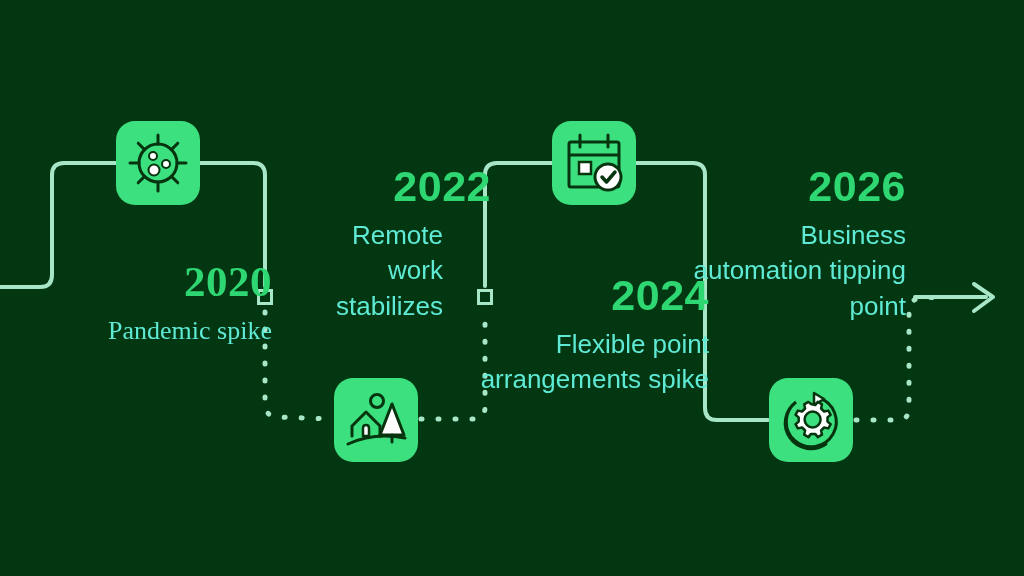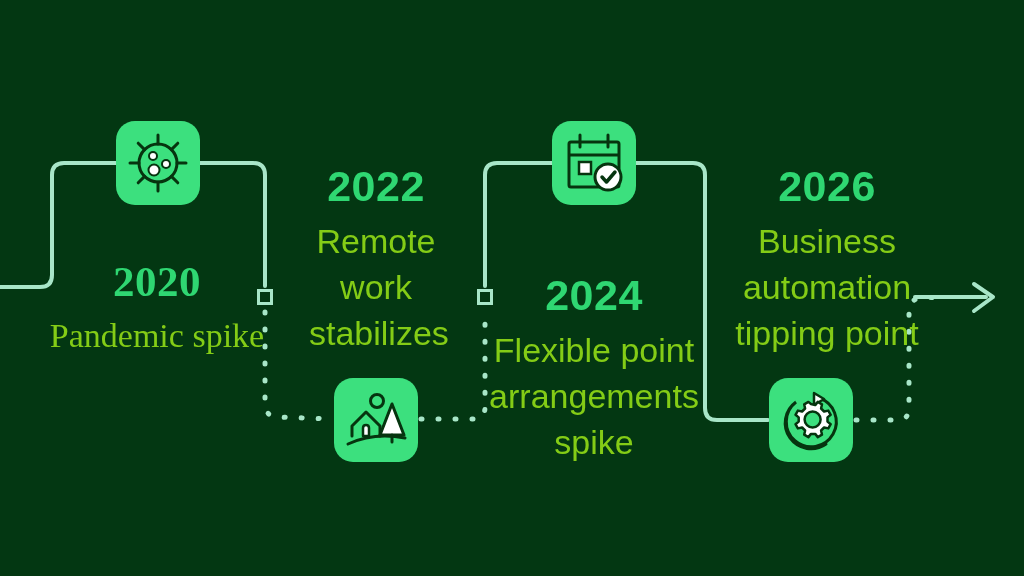--- a/index.html
+++ b/index.html
@@ -30,34 +30,34 @@
     height: 84px;
     border-radius: 19px;
     background: #3CE07E;
     display: flex;
     align-items: center;
     justify-content: center;
   }
   .tile svg { display: block; }
   .milestone {
     position: absolute;
-    text-align: center;
+    text-align: right;
     width: 230px;
   }
   .year {
     color: #2FD772;
     font-size: 43px;
     font-weight: bold;
     letter-spacing: 0.5px;
     line-height: 1.0;
     margin-bottom: 10px;
   }
   .desc {
-    color: #84cc16;
-    font-size: 34px;
+    color: #5eead4;
+    font-size: 26px;
     font-weight: 300;
     line-height: 1.36;
   }
   .node {
     position: absolute;
     width: 10px;
     height: 10px;
     border: 3px solid #A8E6C8;
     background: transparent;
   }
@@ -155,18 +155,18 @@
   <div class="milestone" style="left:261px; top:165px;">
     <div class="year">2022</div>
     <div class="desc" style="padding:0 48px;">Remote work stabilizes</div>
   </div>
 
   <div class="milestone" style="left:479px; top:274px; width:230px;">
     <div class="year">2024</div>
     <div class="desc">Flexible point arrangements spike</div>
   </div>
 
-  <div class="milestone" style="left:712px; top:165px; width:230px;">
+  <div class="milestone" style="left:676px; top:165px; width:230px;">
     <div class="year">2026</div>
     <div class="desc">Business automation tipping point</div>
   </div>
 
 </div>
 
 </body></html>

